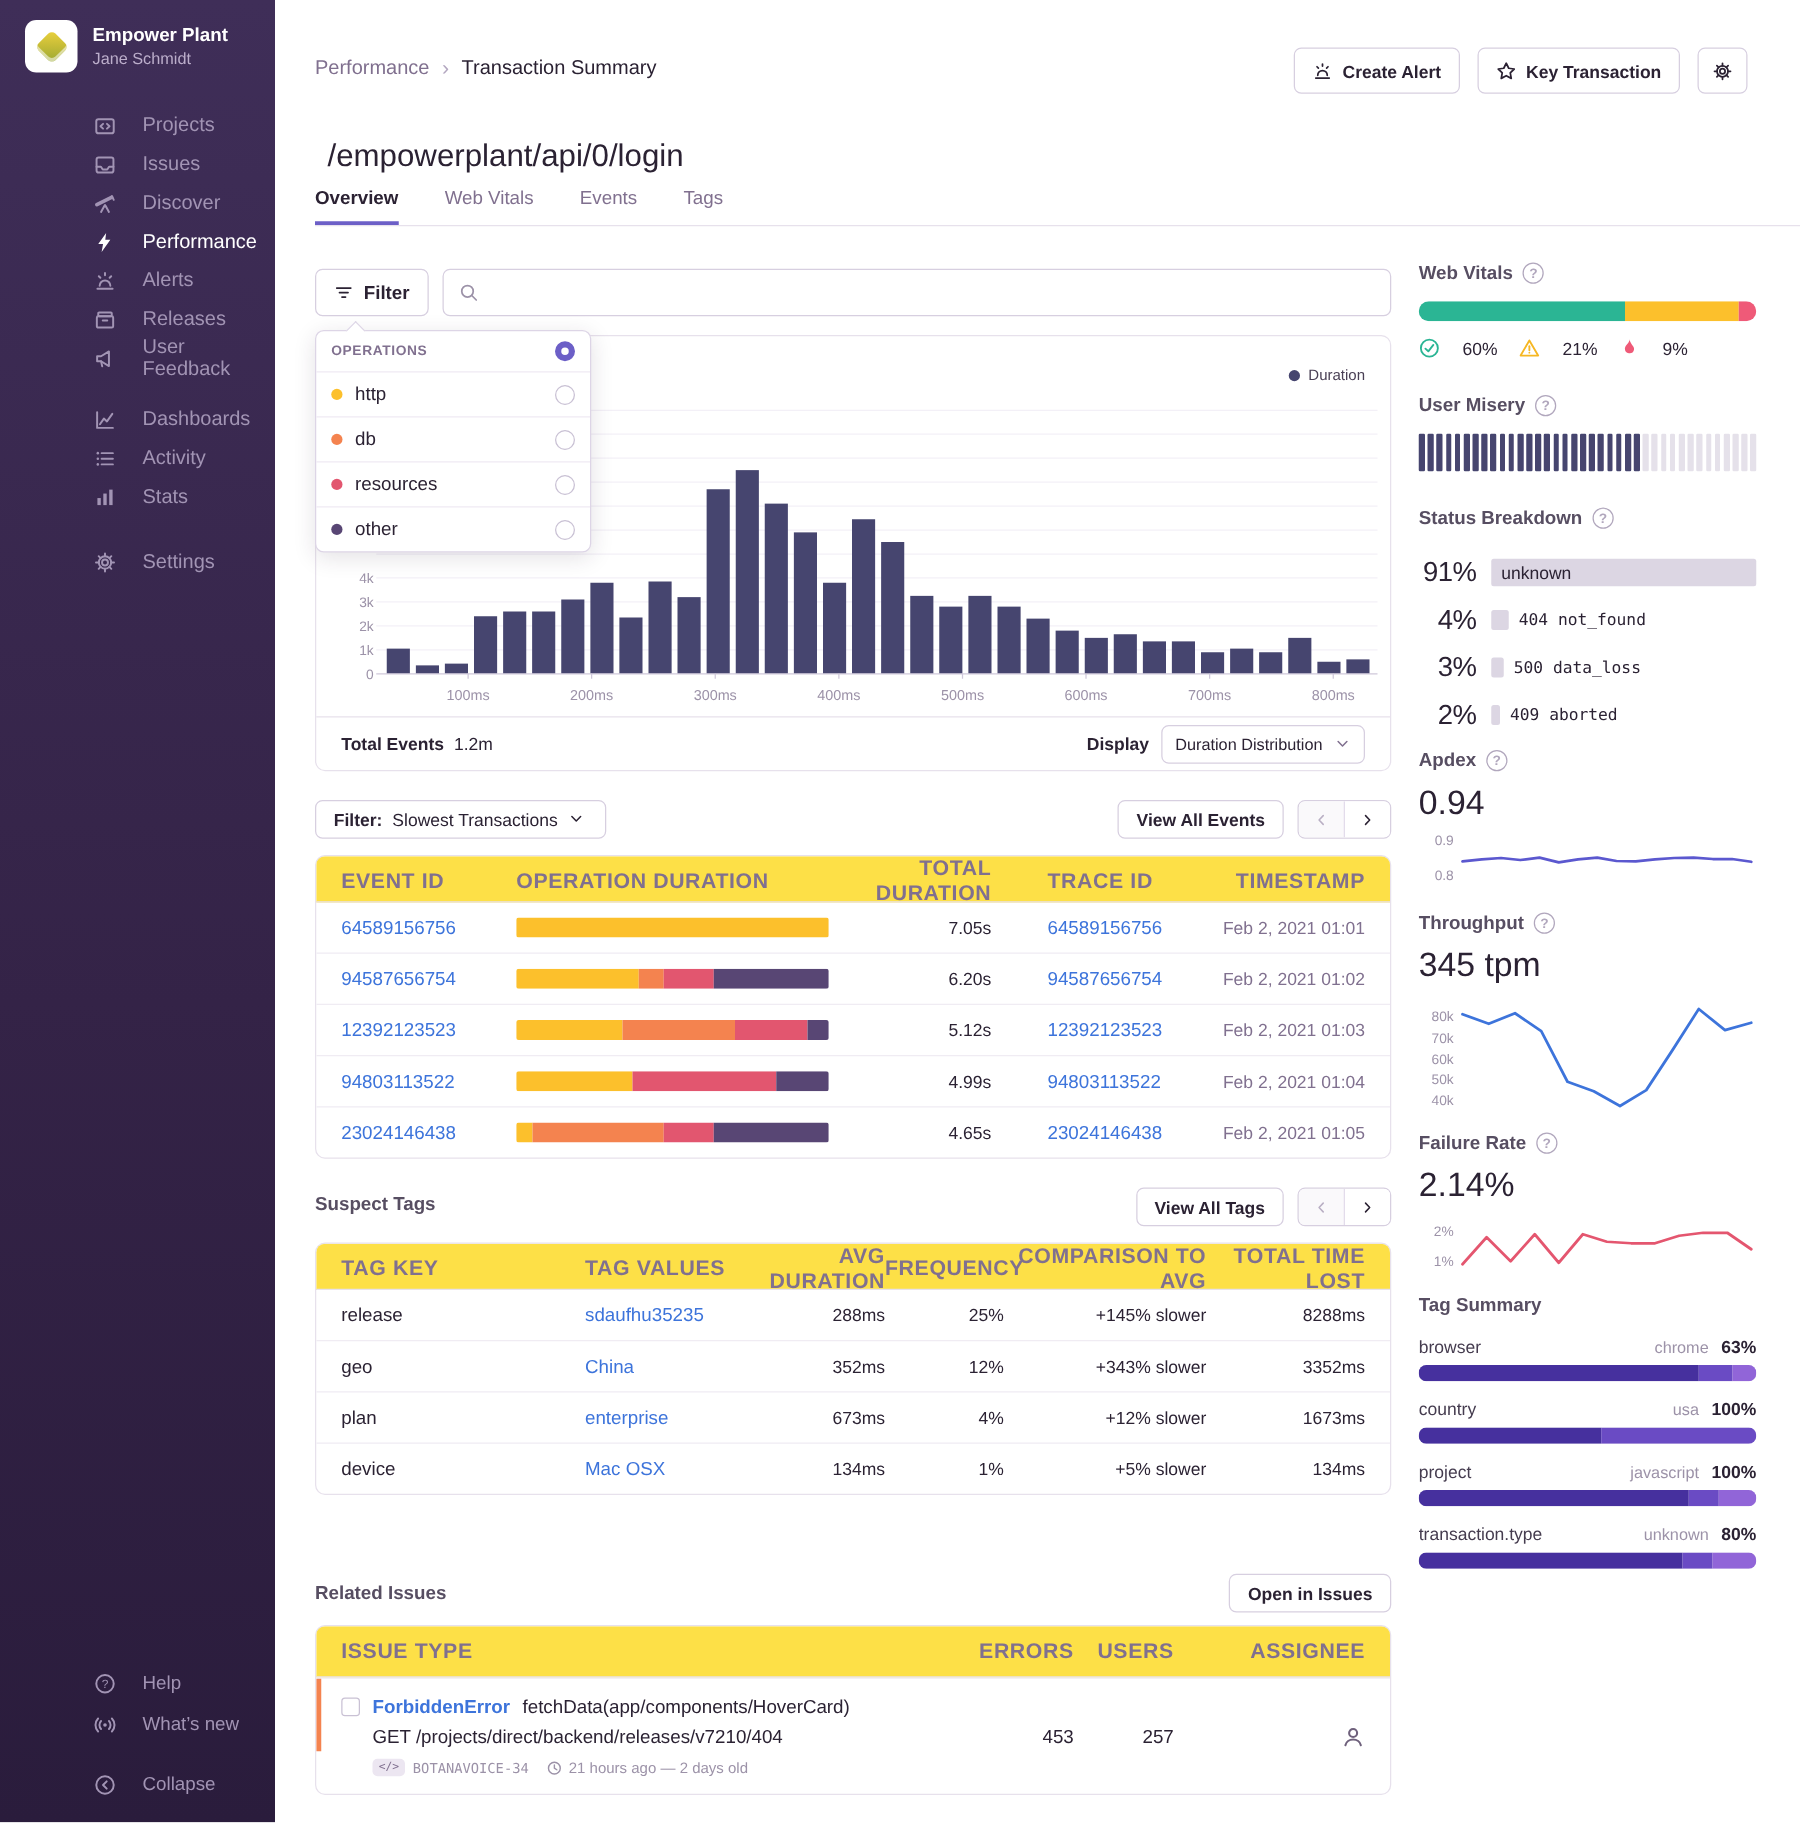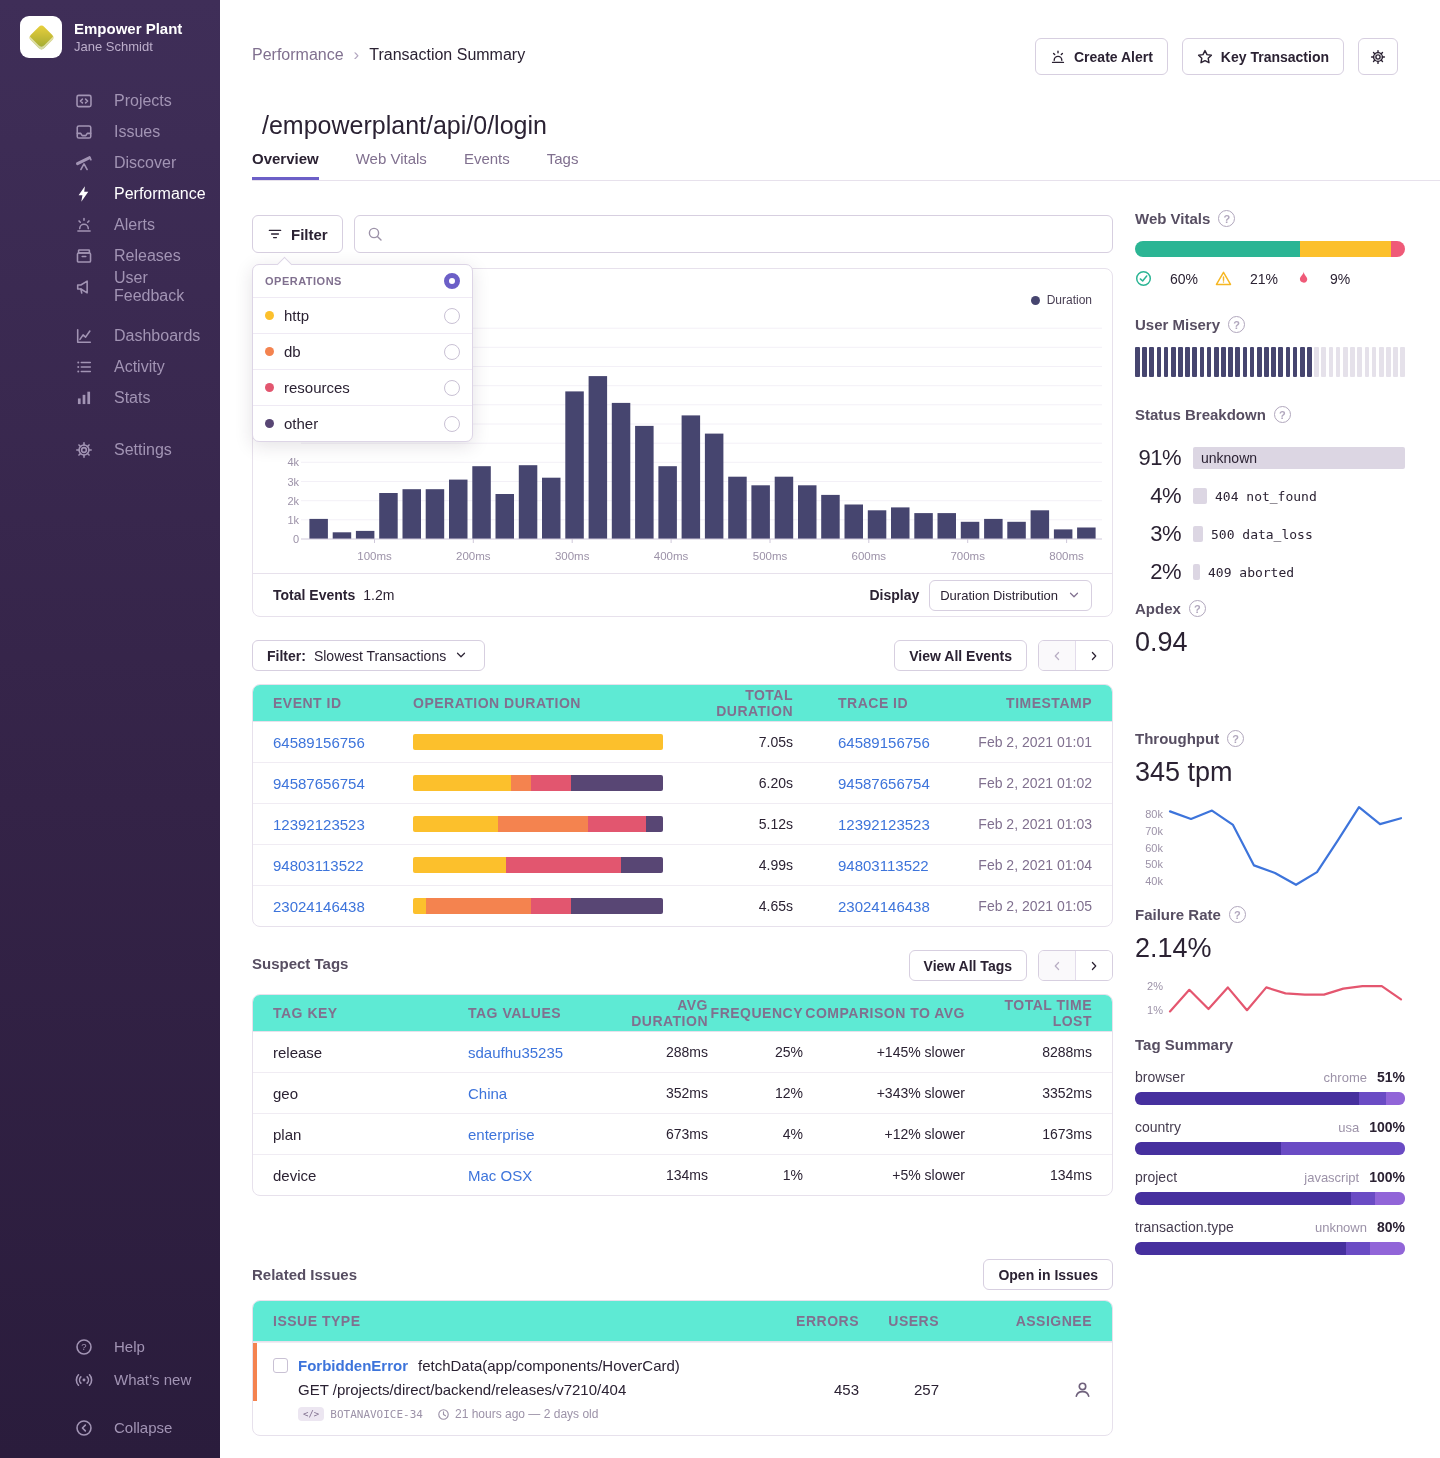--- a/index.html
+++ b/index.html
@@ -77,22 +77,22 @@
   .events-filter{position:absolute;left:252px;top:640px;height:31px;font-weight:400;font-size:14px;gap:8px;}
   .view-all-events{position:absolute;top:640px;right:413px;}
   .pager{position:absolute;display:flex;border:1px solid #D7CFE0;border-radius:6px;overflow:hidden;height:31px;
          box-sizing:border-box;background:#fff;}
   .pager.p1{top:640px;right:327px;} .pager.p2{top:950px;right:327px;}
   .pg{width:36px;display:flex;align-items:center;justify-content:center;cursor:pointer;background:#fff;color:#2B2233;}
   .pg.prev{background:#FAF9FB;color:#B9AFC4;border-right:1px solid #E3DCEB;}
   .card-table{position:absolute;left:252px;width:861px;border:1px solid #E7E1EC;border-radius:8px;
               overflow:hidden;background:#fff;box-sizing:border-box;}
   .events-table{top:684px;} .suspect-table{top:994px;} .issues-table{top:1300px;}
-  .t-head{display:grid;align-items:center;height:36px;background:#5eead4;border-bottom:1px solid #E7E1EC;
-          padding:0 20px;font-size:14px;font-weight:700;letter-spacing:.5px;color:#80708F;}
+  .t-head{display:grid;align-items:center;height:36px;background:#fde047;border-bottom:1px solid #E7E1EC;
+          padding:0 20px;font-size:17px;font-weight:700;letter-spacing:.5px;color:#80708F;}
   .issues-table .t-head{height:40px;}
   .t-row{display:grid;align-items:center;height:40px;padding:0 20px;border-top:1px solid #F0ECF3;}
   .t-row:first-child{border-top:none;}
   .g-events{grid-template-columns:140px 252px 128px 175px 1fr;}
   .g-suspect{grid-template-columns:195px 140px 100px 95px 162px 1fr;}
   .g-issues{grid-template-columns:1fr 90px 80px 153px;}
   .right{text-align:right;}
   .col-trace{padding-left:45px;}
   .link{color:#3D74DB;cursor:pointer;}
   .ev-id{font-size:15px;}
@@ -821,20 +821,27 @@
         </div>
       </div>
   </div>
 
   <div class="rail" id="apdex">
     <div class="rail-title">
       <span>Apdex</span>
       <span class="q"></span>
     </div>
     <div class="big-value">0.94</div>
+    <div class="trend" id="apdex-chart" style="height: 36px;">
+        <span class="trend-tick" style="top:-3px">0.9</span>
+        <span class="trend-tick" style="top:25px">0.8</span>
+        <svg width="237" height="36" style="position:absolute;right:0;top:0">
+          <polyline points="2.0,19.1 17.4,17.5 32.8,16.4 48.2,18.0 63.6,16.1 79.0,19.9 94.4,17.5 109.8,16.1 125.2,18.8 140.6,19.1 156.0,17.5 171.4,16.4 186.8,16.1 202.2,17.2 217.6,17.2 233.0,19.4" fill="none" stroke="#5B58CF" stroke-width="2.2" stroke-linejoin="round" stroke-linecap="round"></polyline>
+        </svg>
+      </div>
   </div>
 
   <div class="rail" id="throughput">
     <div class="rail-title">
       <span>Throughput</span>
       <span class="q"></span>
     </div>
     <div class="big-value">345 tpm</div>
     <div class="trend" id="throughput-chart" style="height: 92px;">
         <span class="trend-tick" style="top:8px">80k</span>
@@ -865,21 +872,21 @@
 
   <div class="rail" id="tagsummary">
     <div class="rail-title">
       <span>Tag Summary</span>
     </div>
     <div class="tag-rows" id="tag-rows">
         <div class="tg-row">
           <div class="tg-line">
             <span class="tg-key">browser</span>
             <span class="tg-val">chrome</span>
-            <span class="tg-pct">51%</span>
+            <span class="tg-pct">63%</span>
           </div>
           <div class="tg-bar">
             <span style="width:83%;background:#46309E;height:100%;display:block;"></span>
             <span style="width:10%;background:#6A4BC4;height:100%;display:block;"></span>
             <span style="width:7%;background:#9165D8;height:100%;display:block;"></span>
           </div>
         </div>
         <div class="tg-row">
           <div class="tg-line">
             <span class="tg-key">country</span>

